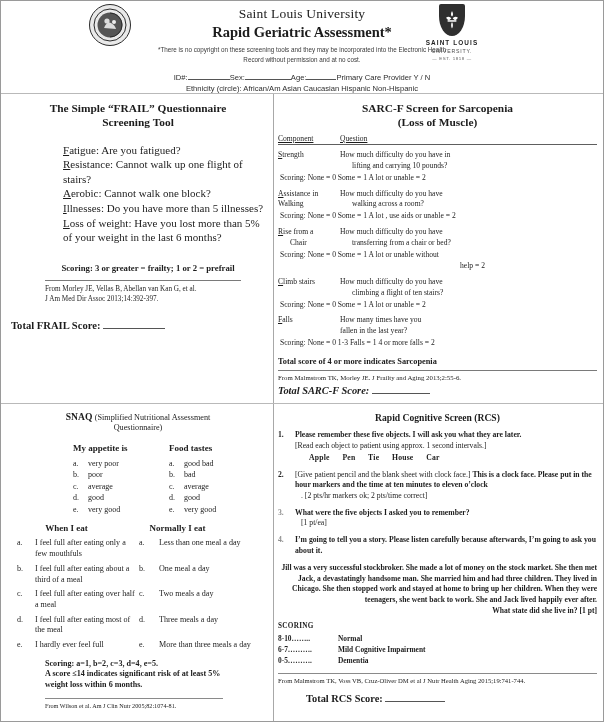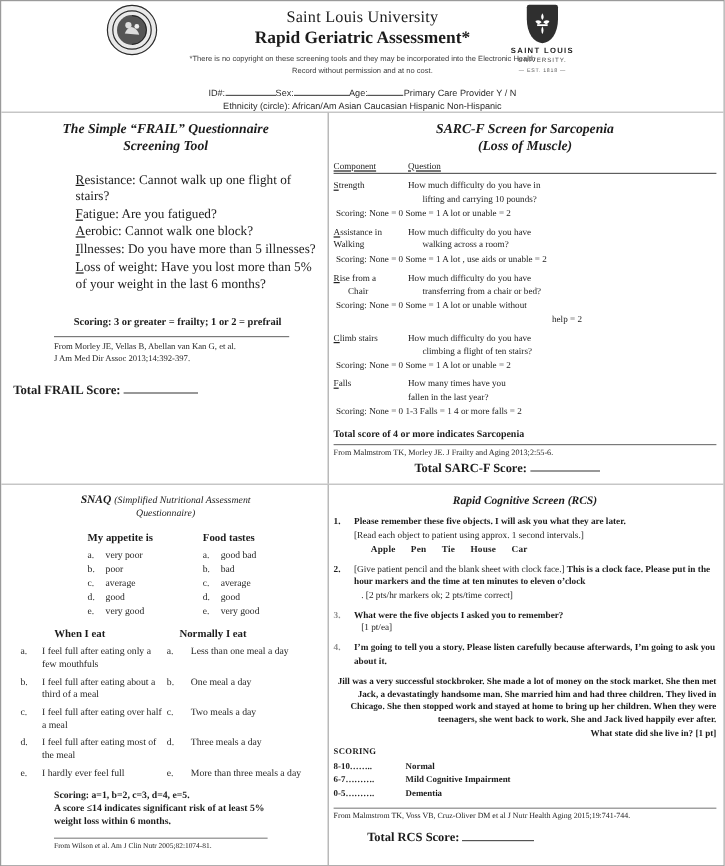--- a/index.html
+++ b/index.html
@@ -53,21 +53,21 @@
   }
   .slu-sub{font-family:"Liberation Sans", sans-serif;font-size:5.2px;letter-spacing:.8px;color:#4a4a4a;}
   .slu-est{font-family:"Liberation Sans", sans-serif;font-size:4.4px;letter-spacing:.6px;color:#5c5c5c;margin-top:2px;}
 
   
   .grid{display:flex;border-top:1px solid #b9b9b9;}
   .col-l{width:272px;box-sizing:border-box;padding:4px 8px 4px 10px;}
   .col-r{flex:1;box-sizing:border-box;border-left:1px solid #a8a8a8;padding:4px 6px 4px 4px;}
   .rowsep{border-top:1px solid #b9b9b9;}
 
-  .sect-title{text-align:center;font-weight:bold;font-size:11.4px;line-height:1.25;margin:3px 0 2px;font-style:italic;}
+  .sect-title{text-align:center;font-weight:bold;font-size:11.4px;line-height:1.25;margin:3px 0 2px;}
   .sect-title.small{font-size:9.6px;}
   .sect-title .lite{font-weight:normal;font-size:8.2px;}
 
   
   .frail-body{font-size:11px;line-height:1.33;margin:13px 0 0 52px;width:205px;}
   .frail-body .ul{text-decoration:underline;}
   .frail-score{font-size:8.7px;font-weight:bold;text-align:center;margin:18px 0 0 20px;}
   .cite-rule{border-top:1px solid #7a7a7a;width:196px;margin:7px 0 3px 34px;}
   .cite{font-size:7.2px;line-height:1.4;margin-left:34px;color:#262626;}
   .total-line{font-size:10.6px;font-weight:bold;margin-top:16px;}
@@ -80,21 +80,21 @@
   .sarc .hdr .c2{flex:1;text-decoration:underline;}
   .sarc .blk{margin-top:5px;display:flex;}
   .sarc .blk .c1{width:62px;}
   .sarc .blk .c2{flex:1;}
   .sarc .und{text-decoration:underline;}
   .sarc .ind{padding-left:12px;}
   .sarc .scoring{margin-top:1px;padding-left:2px;}
   .sarc-total{font-size:8.3px;font-weight:bold;margin-top:7px;}
   .sarc-rule{border-top:1px solid #7a7a7a;margin:2px 0 2px;}
   .sarc-cite{font-size:6.8px;}
-  .sarc-score-line{font-size:10.4px;font-weight:bold;text-align:center;margin-top:2px;padding-right:30px;}
+  .sarc-score-line{font-size:10.4px;font-weight:bold;margin-top:2px;padding-right:30px;font-style:italic;}
   .sarc-score-line .blank{border-bottom:1px solid #555;display:inline-block;width:58px;}
 
   
   .snaq-cols{display:flex;margin:9px 0 0 62px;font-size:8px;line-height:1.45;}
   .snaq-cols .cA{width:96px;}
   .snaq-cols .cB{width:96px;}
   .snaq-h{font-weight:bold;font-size:9px;margin-bottom:2px;}
   .snaq-item{display:flex;}
   .snaq-item .lt{width:15px;}
   .snaq-sub{display:flex;margin:8px 0 0 0;}
@@ -179,22 +179,22 @@
 
   <div class="grid">
 
     <div class="col-l">
       <div class="sect-title">
         <div>The Simple “FRAIL” Questionnaire</div>
         <div>Screening Tool</div>
       </div>
 
       <div class="frail-body">
+        <div><span class="ul">F</span><span>atigue: Are you fatigued?</span></div>
         <div><span class="ul">R</span><span>esistance: Cannot walk up one flight of stairs?</span></div>
-        <div><span class="ul">F</span><span>atigue: Are you fatigued?</span></div>
         <div><span class="ul">A</span><span>erobic: Cannot walk one block?</span></div>
         <div><span class="ul">I</span><span>llnesses: Do you have more than 5 illnesses?</span></div>
         <div><span class="ul">L</span><span>oss of weight: Have you lost more than 5% of your weight in the last 6 months?</span></div>
       </div>
 
       <div class="frail-score">Scoring: 3 or greater = frailty; 1 or 2 = prefrail</div>
       <div class="cite-rule"></div>
       <div class="cite">
         <div>From Morley JE, Vellas B, Abellan van Kan G, et al.</div>
         <div>J Am Med Dir Assoc 2013;14:392-397.</div>

